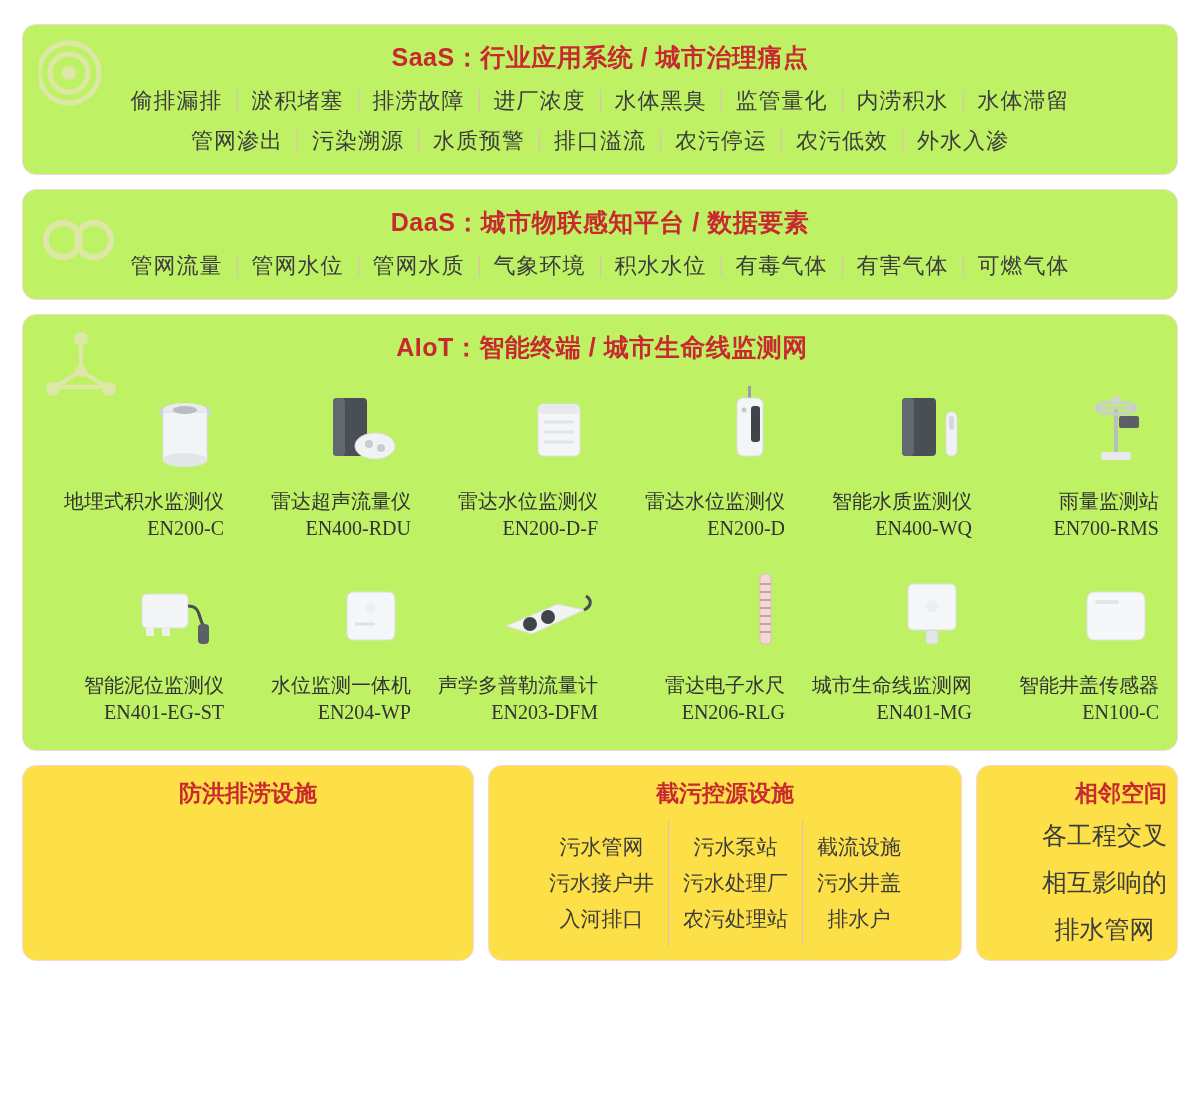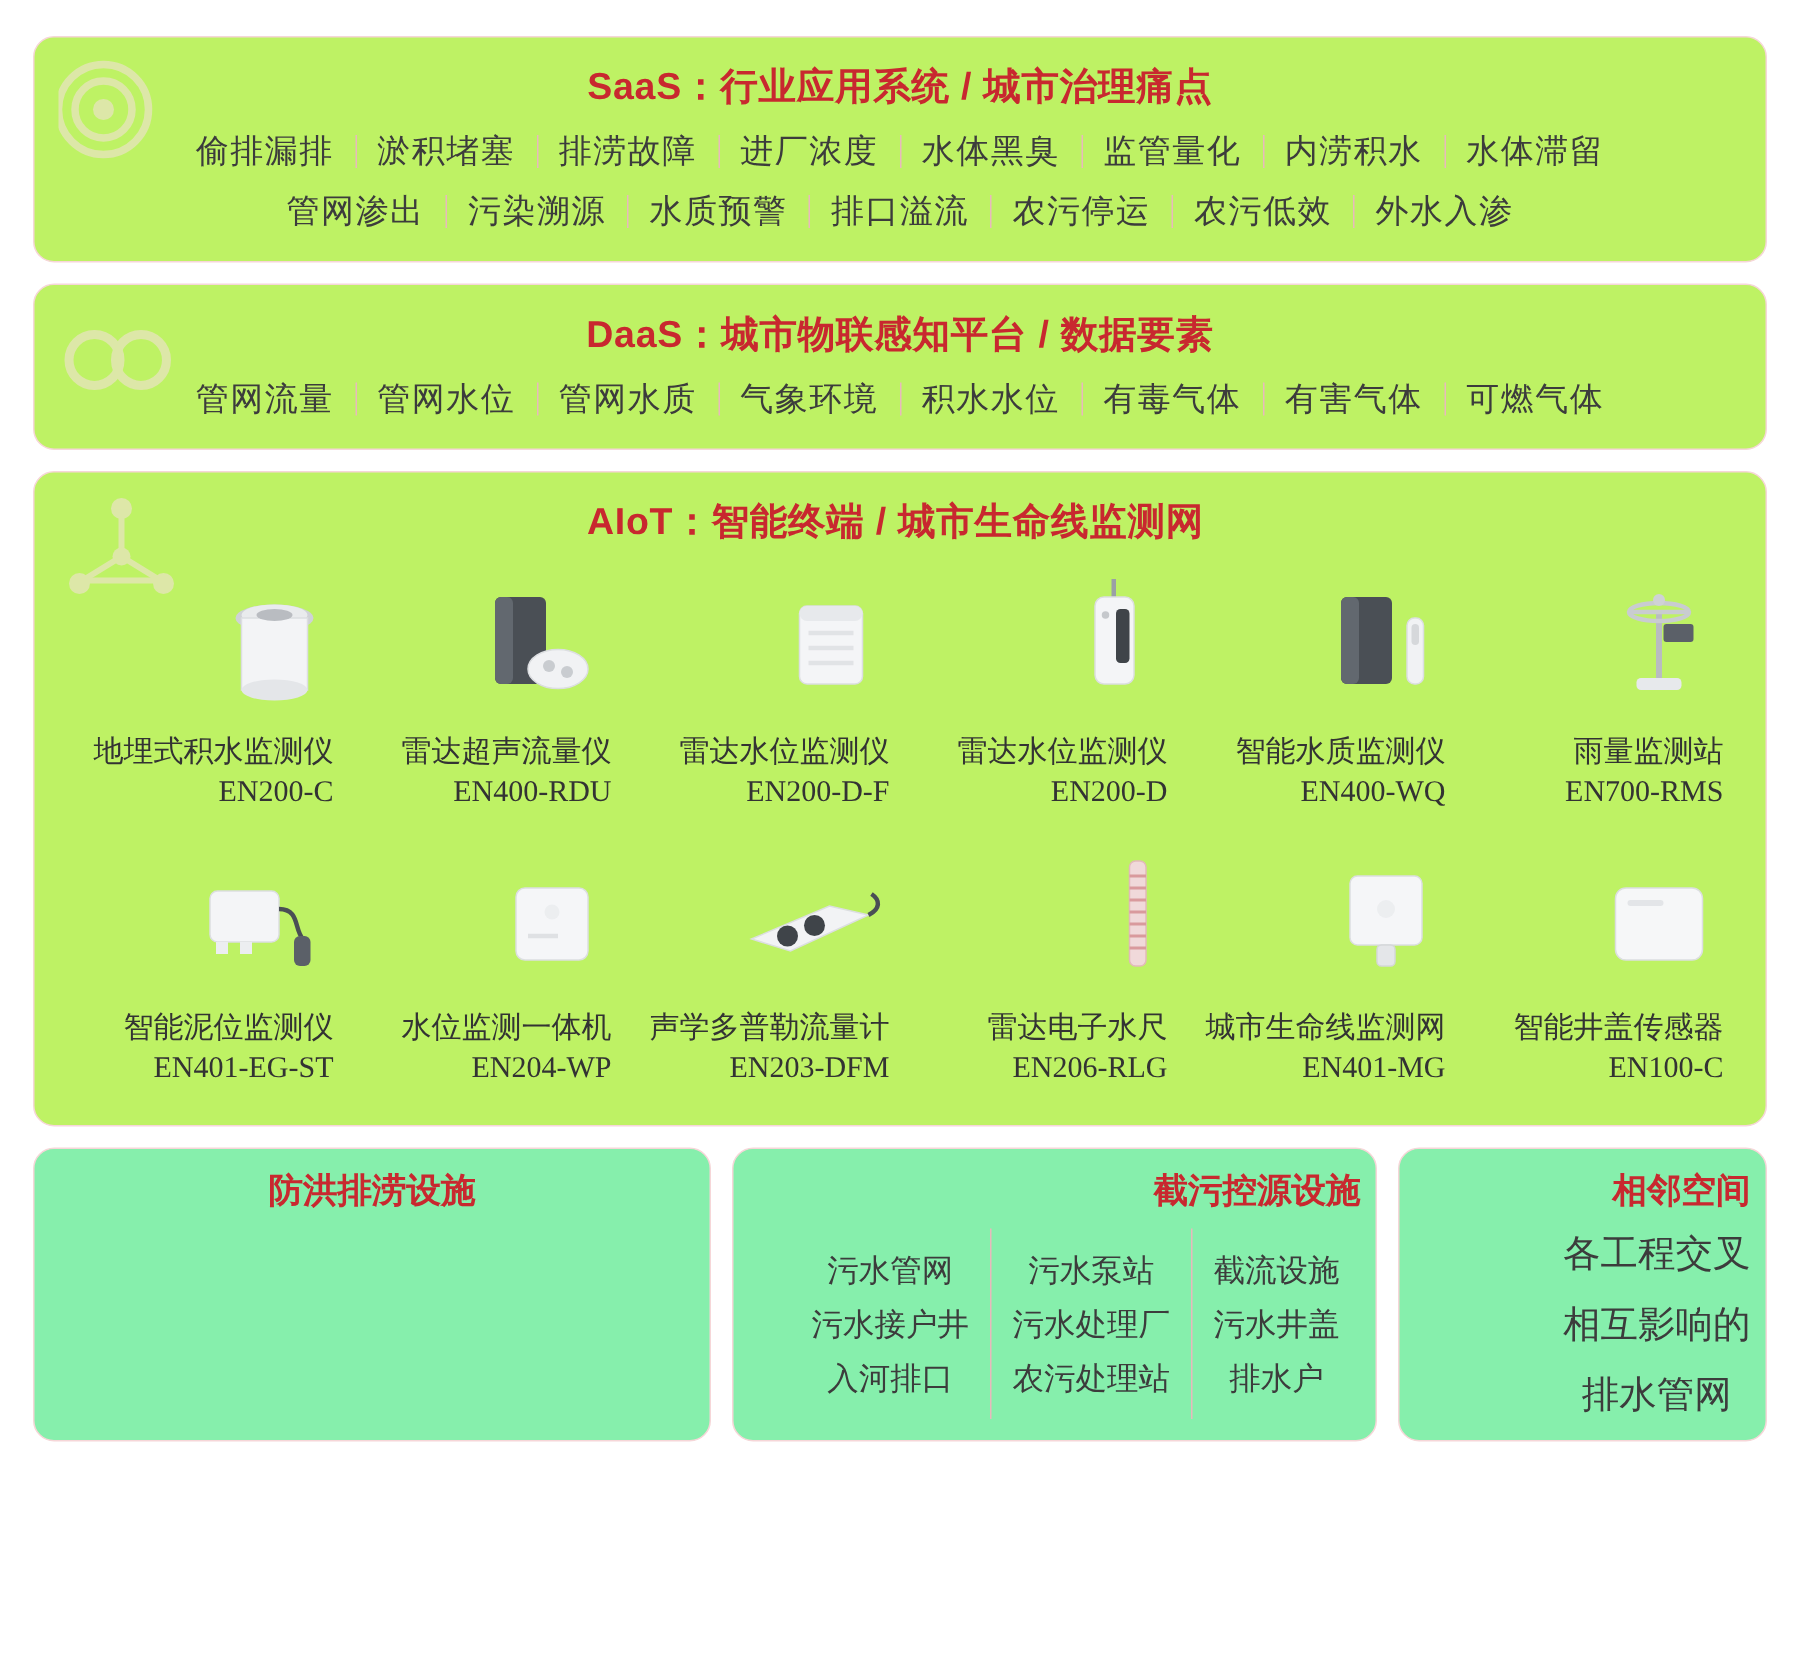--- a/index.html
+++ b/index.html
@@ -80,21 +80,21 @@
     top: 8px;
     width: 92px;
     height: 92px;
     opacity: 0.55;
     pointer-events: none;
   }
   .wm svg { display: block; }
 
   
   .aiot {
-    padding: 16px 24px 10px 18px;
+    padding: 16px 14px 10px 18px;
   }
   .device-grid {
     margin-top: 18px;
     display: grid;
     grid-template-columns: repeat(6, 1fr);
     row-gap: 10px;
   }
   .device {
     display: flex;
     flex-direction: column;
@@ -126,28 +126,28 @@
 
   
   .bottom {
     display: flex;
     gap: 14px;
     align-items: stretch;
   }
   .bcard {
     border: 1px solid #f6d6d8;
     border-radius: 14px;
-    background: #86efac;
+    background: #fde047;
     padding: 12px 10px 14px 10px;
     box-sizing: border-box;
     display: flex;
     flex-direction: column;
   }
   .bcard.flood { width: 452px; }
-  .bcard.pollute { width: 430px; align-items: flex-end; }
+  .bcard.pollute { width: 474px; }
   .bcard.adjacent { flex: 1; align-items: flex-end; }
   .bcard .btitle {
     text-align: center;
     font-size: 23px;
     font-weight: bold;
     color: #c8282f;
     margin-bottom: 10px;
   }
   .cols {
     display: flex;

